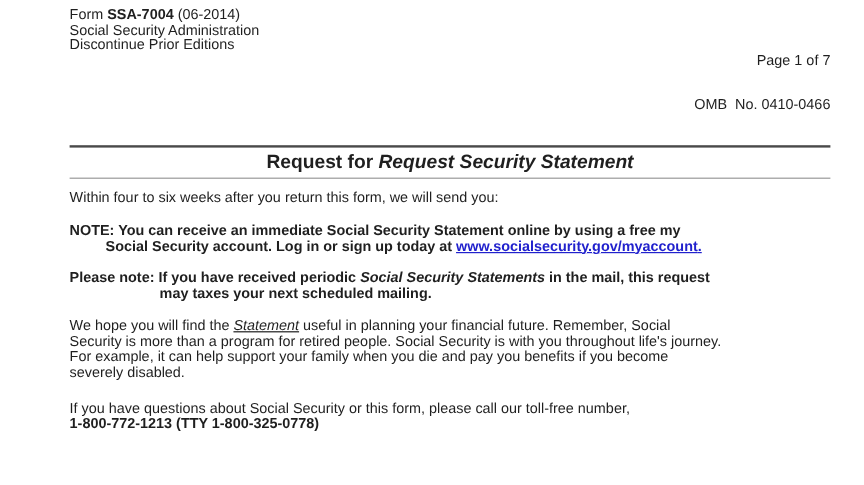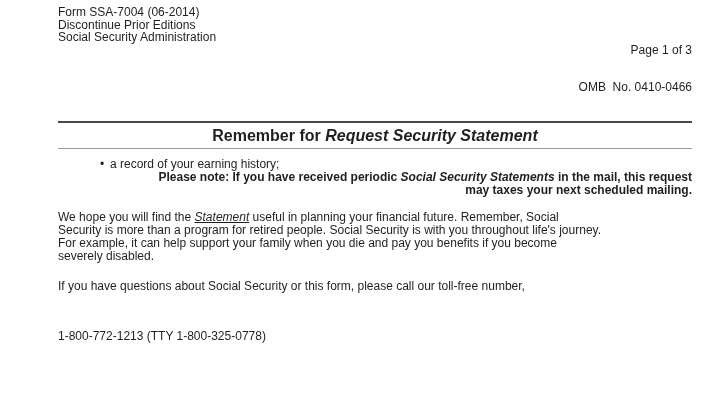--- a/index.html
+++ b/index.html
@@ -9,73 +9,74 @@
     background: #ffffff;
     color: #1f1f1f;
     font-family: "Liberation Sans", sans-serif;
   }
   .page { padding: 6px 28px 0 58px; }
 
   
   .hdr { display: flex; justify-content: space-between; font-size: 12px; line-height: 12.5px; }
   .hdr-left {}
   .hdr-right { text-align: right; padding-top: 12.5px; white-space: pre; }
-  .b { font-weight: normal; }
+  .b { font-weight: bold; }
 
   .rule-dark { border-top: 2px solid #4a4a4a; margin-top: 2px; }
   .rule-light { border-top: 1px solid #9a9a9a; }
 
   
   .title { text-align: center; font-size: 16px; font-weight: bold; line-height: 20px; padding: 3px 0 2px; }
   .bi { font-weight: bold; font-style: italic; }
   .i { font-style: italic; text-decoration: underline; }
 
   
   .body-text { font-size: 12px; line-height: 13px; }
   .p-intro { margin-top: 9px; }
   .bullet { position: relative; padding-left: 52px; }
   .bullet::before { content: "\2022"; position: absolute; left: 42px; }
 
   .p-note { margin-top: 15px; font-weight: bold; padding-left: 30px; text-indent: -30px; }
   .link { color: #2121cd; text-decoration: underline; font-weight: bold; cursor: pointer; }
 
-  .p-pleasenote { font-weight: bold; padding-left: 75px; text-indent: -75px; text-align: right; }
+  .p-pleasenote { margin-top: 13px; font-weight: bold; padding-left: 75px; text-indent: -75px; }
   .p-useful { margin-top: 14px; }
   .p-questions { margin-top: 17px; }
-  .phone { font-weight: normal; margin-top: 37px; }
+  .phone { font-weight: bold; }
 </style>
 </head>
 <body>
 
 <div class="page">
 
   <div class="hdr">
     <div class="hdr-left">
       <div><span>Form </span><span class="b">SSA-7004</span><span> (06-2014)</span></div>
+      <div>Social Security Administration</div>
       <div>Discontinue Prior Editions</div>
-      <div>Social Security Administration</div>
     </div>
     <div class="hdr-right">
-      <div>Page 1 of 3</div>
+      <div>Page 1 of 7</div>
       <div>OMB  No. 0410-0466</div>
     </div>
   </div>
 
   <div class="rule-dark"></div>
 
-  <div class="title"><span>Remember for </span><span class="bi">Request Security Statement</span></div>
+  <div class="title"><span>Request for </span><span class="bi">Request Security Statement</span></div>
 
   <div class="rule-light"></div>
 
   <div class="body-text">
 
     <div class="p-intro">
-      <div class="bullet">a record of your earning history;</div>
+      <div>Within four to six weeks after you return this form, we will send you:</div>
     </div>
 
+    <div class="p-note"><span>NOTE:</span><span> You can receive an immediate Social Security Statement online by using a free my</span><br><span>Social Security account. Log in or sign up today at </span><a class="link">www.socialsecurity.gov/myaccount</a><span class="link">.</span></div>
 
     <div class="p-pleasenote"><span>Please note:</span><span> If you have received periodic </span><span class="bi">Social Security Statements</span><span> in the mail, this request</span><br><span>may taxes your next scheduled mailing.</span></div>
 
     <div class="p-useful"><span>We hope you will find the </span><span class="i">Statement</span><span> useful in planning your financial future. Remember, Social</span><br><span>Security is more than a program for retired people. Social Security is with you throughout life's journey.</span><br><span>For example, it can help support your family when you die and pay you benefits if you become</span><br><span>severely disabled.</span></div>
 
     <div class="p-questions">
       <div>If you have questions about Social Security or this form, please call our toll-free number,</div>
       <div class="phone">1-800-772-1213 (TTY 1-800-325-0778)</div>
     </div>
 

